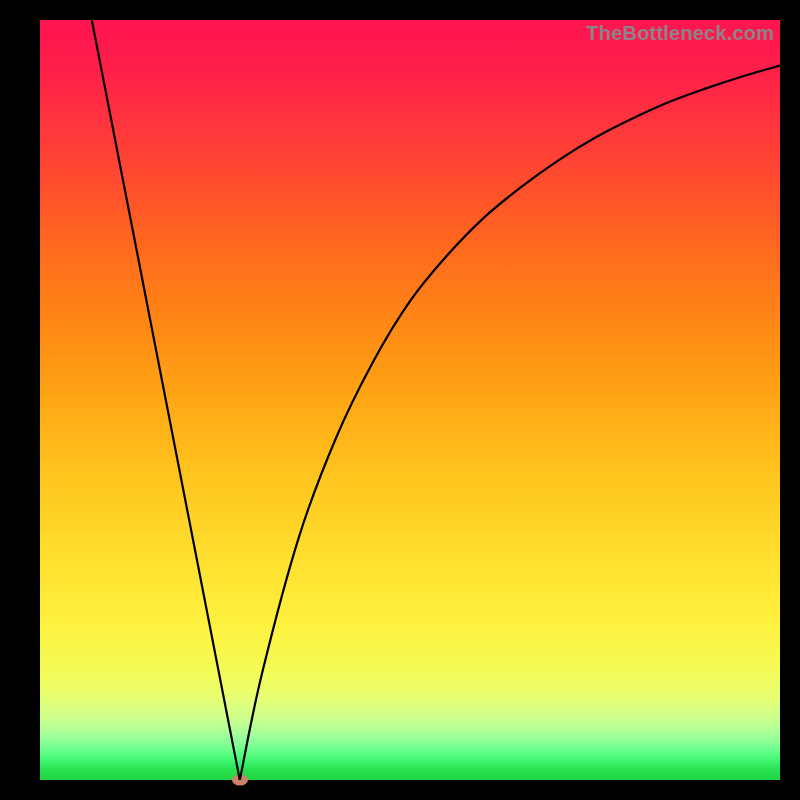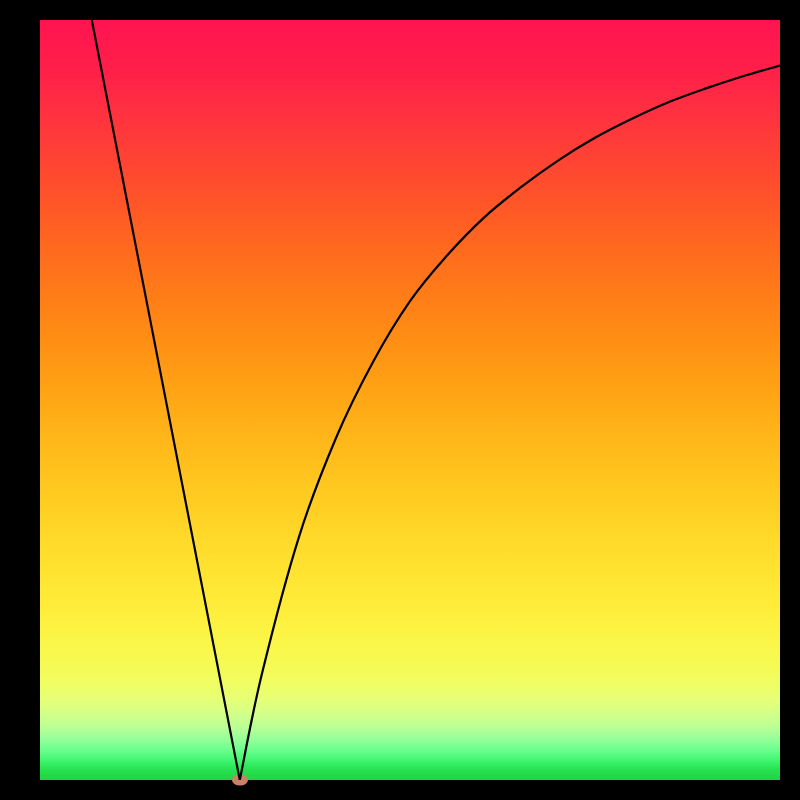--- a/index.html
+++ b/index.html
@@ -81,19 +81,20 @@
     background: #cc8066;
     transform: translate(-50%, -50%);
     z-index: 2;
   }
 </style>
 </head>
 <body>
 
 <div class="frame">
   <div class="plot-area">
+    <div class="watermark">TheBottleneck.com</div>
     <svg class="curve" viewBox="0 0 740 760" preserveAspectRatio="none">
       <path d="M51.80 0.00 L199.80 760.00" fill="none" stroke="#000" stroke-width="2.2" stroke-linecap="round"></path>
       <path d="M199.80 760.00 C203.80 740.85, 211.34 697.38, 222.00 653.60 C232.66 609.82, 245.68 559.21, 259.00 516.80 C272.32 474.39, 282.68 449.46, 296.00 418.00 C309.32 386.54, 319.68 366.62, 333.00 342.00 C346.32 317.38, 356.68 300.35, 370.00 281.20 C383.32 262.05, 393.68 250.65, 407.00 235.60 C420.32 220.55, 430.68 209.91, 444.00 197.60 C457.32 185.29, 467.68 177.46, 481.00 167.20 C494.32 156.94, 504.68 149.49, 518.00 140.60 C531.32 131.71, 541.68 125.32, 555.00 117.80 C568.32 110.28, 578.68 105.23, 592.00 98.80 C605.32 92.37, 615.68 87.55, 629.00 82.08 C642.32 76.61, 652.68 73.05, 666.00 68.40 C679.32 63.75, 689.68 60.34, 703.00 56.24 C716.32 52.14, 733.34 47.52, 740.00 45.60" fill="none" stroke="#000" stroke-width="2.2" stroke-linecap="round"></path>
     </svg>
     <div class="marker" style="left: 199.8px; top: 760px; background: rgb(204, 128, 102);"></div>
   </div>
 </div>
 
 </body></html>

